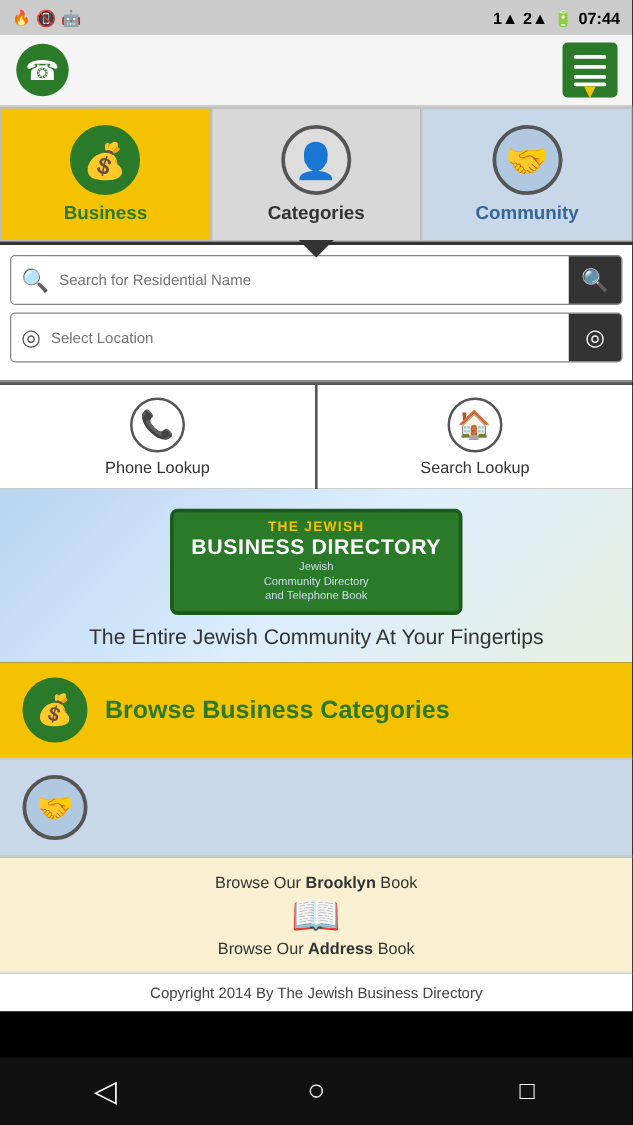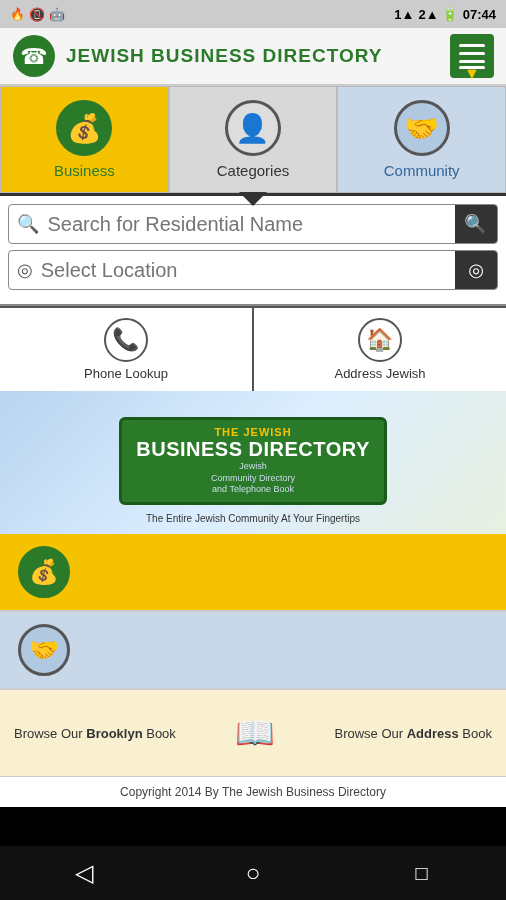--- a/index.html
+++ b/index.html
@@ -141,21 +141,21 @@
       background: #ddd;
       color: #333;
     }
     .tab-community .tab-icon-circle {
       border-color: #555;
       background: #b0c8e0;
       color: #336;
     }
     .tab-label {
       font-size: 15px;
-      font-weight: normal;
+      font-weight: bold;
       text-align: center;
     }
     .tab-business .tab-label { color: #2a7a2a; }
     .tab-residential .tab-label { color: #333; }
     .tab-community .tab-label { color: #336699; }
 
     
     .search-section {
       background: #fff;
       padding: 8px 8px;
@@ -172,21 +172,21 @@
     }
     .search-icon-wrap {
       padding: 0 8px;
       font-size: 18px;
       color: #555;
     }
     .search-input {
       flex: 1;
       border: none;
       outline: none;
-      font-size: 20px;
+      font-size: 12px;
       color: #555;
       background: transparent;
     }
     .search-btn {
       background: #333;
       border: none;
       width: 42px;
       height: 100%;
       border-radius: 0 3px 3px 0;
       color: white;
@@ -230,21 +230,21 @@
     }
     .lookup-label {
       font-size: 13px;
       color: #333;
     }
 
     
     .banner-section {
       background: linear-gradient(135deg, #b8d4f0 0%, #dceeff 50%, #e8f0e0 100%);
       text-align: center;
-      padding: 26px 10px 10px;
+      padding: 16px 10px 10px;
     }
     .banner-logo-wrap {
       display: flex;
       align-items: center;
       justify-content: center;
       margin-bottom: 8px;
     }
     .banner-logo {
       background: #2a7a2a;
       border: 3px solid #1a5a1a;
@@ -253,32 +253,32 @@
       color: white;
       text-align: center;
     }
     .banner-logo-title {
       font-size: 11px;
       font-weight: bold;
       color: #f5c200;
       letter-spacing: 1px;
     }
     .banner-logo-main {
-      font-size: 20px;
+      font-size: 17px;
       font-weight: 900;
       color: white;
       letter-spacing: 0.5px;
     }
     .banner-logo-sub {
       font-size: 9px;
       color: #cde;
       line-height: 1.3;
     }
     .banner-tagline {
-      font-size: 10px;
+      font-size: 17px;
       color: #333;
       margin-top: 2px;
     }
 
     
     .browse-business-btn {
       background: #f5c200;
       display: flex;
       align-items: center;
       gap: 14px;
@@ -321,22 +321,23 @@
     .browse-community-btn .browse-btn-text {
       color: #336699;
     }
 
     
     .books-row {
       background: #f8f0d0;
       display: flex;
       align-items: center;
       justify-content: space-between;
-      padding: 24px 14px;
+      padding: 12px 14px;
       border-bottom: 1px solid #ccc;
+      flex-direction: column;
     }
     .book-text { font-size: 13px; color: #333; }
     .book-text strong { font-weight: 900; }
     .book-icon { font-size: 32px; color: #888; }
 
     
     .copyright-bar {
       background: #fff;
       text-align: center;
       padding: 8px 13px;
@@ -388,21 +389,20 @@
     <span>07:44</span>
   </div>
 </div>
 
 <div class="app-header">
   <div class="header-left">
     <svg class="phone-icon" viewBox="0 0 44 44">
       <circle cx="22" cy="22" r="21" fill="#2a7a2a"></circle>
       <text x="22" y="30" text-anchor="middle" font-size="22" fill="white">☎</text>
     </svg>
-    <span class="app-title">JEWISH BUSINESS DIRECTORY</span>
   </div>
   <button class="menu-btn">
     <span></span>
     <span></span>
     <span></span>
     <span class="arrow-down">▼</span>
   </button>
 </div>
 
 <div class="tab-bar">
@@ -434,37 +434,38 @@
 </div>
 
 <div class="lookup-row">
   <div class="lookup-item">
     <div class="lookup-circle">📞</div>
     <span class="lookup-label">Phone Lookup</span>
   </div>
   <div class="lookup-divider"></div>
   <div class="lookup-item">
     <div class="lookup-circle">🏠</div>
-    <span class="lookup-label">Address Jewish</span>
+    <span class="lookup-label">Search Lookup</span>
   </div>
 </div>
 
 <div class="banner-section">
   <div class="banner-logo-wrap">
     <div class="banner-logo">
       <div class="banner-logo-title">THE JEWISH</div>
       <div class="banner-logo-main">BUSINESS DIRECTORY</div>
       <div class="banner-logo-sub">Jewish<br>Community Directory<br>and Telephone Book</div>
     </div>
   </div>
   <div class="banner-tagline">The Entire Jewish Community At Your Fingertips</div>
 </div>
 
 <div class="browse-business-btn">
   <div class="browse-icon-circle">💰</div>
+  <span class="browse-btn-text">Browse Business Categories</span>
 </div>
 
 <div class="browse-community-btn">
   <div class="browse-icon-circle">🤝</div>
 </div>
 
 <div class="books-row">
   <span class="book-text">
     Browse Our <strong>Brooklyn</strong> Book
   </span>

